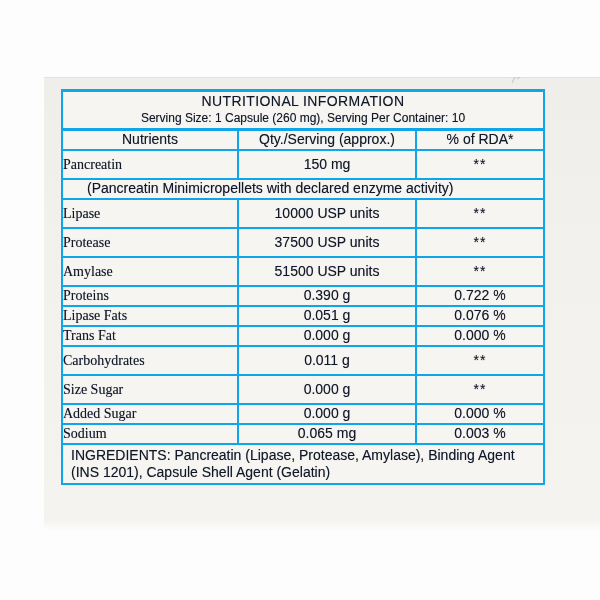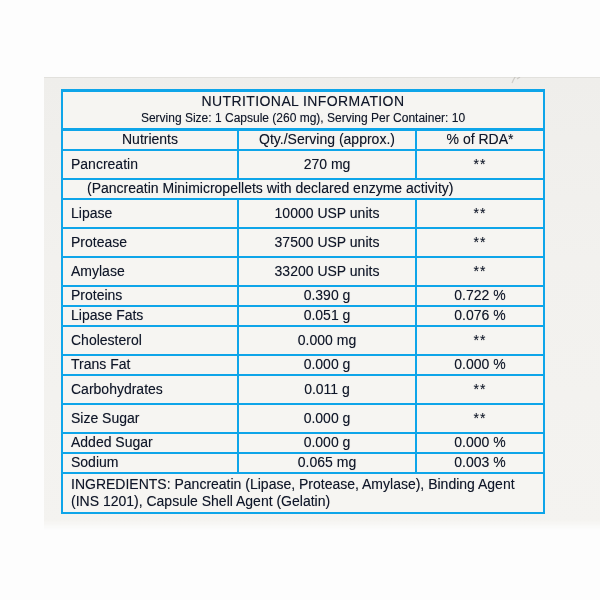--- a/index.html
+++ b/index.html
@@ -65,21 +65,21 @@
   .title-row td {
     text-align: center;
     height: 35px;
     padding: 1px 0;
     border-bottom-width: 3px;
     border-top-width: 3px;
   }
   .title-line { font-size: 14px; letter-spacing: 0.4px; }
   .serving-line { font-size: 12px; }
   .cols td { text-align: center; }
-  .name-cell { text-align: left; padding-left: 8px; }
+  .name-cell { text-align: left; padding-left: 0; font-family: Liberation Serif, serif; }
   .qty-cell { text-align: center; }
   .rda-cell { text-align: center; }
   td.stars { line-height: 27px; letter-spacing: 1px; font-size: 14px; }
   .note-cell { text-align: left; padding-left: 24px; }
   .wrap-cell {
     white-space: normal;
     text-align: left;
     padding: 2px 8px;
     height: 37px;
     line-height: 17px;
@@ -108,55 +108,50 @@
               <div class="serving-line">Serving Size: 1 Capsule (260 mg), Serving Per Container: 10</div>
             </td>
           </tr>
           <tr class="cols">
             <td>Nutrients</td>
             <td>Qty./Serving (approx.)</td>
             <td>% of RDA*</td>
           </tr>
           <tr>
               <td class="name-cell">Pancreatin</td>
-              <td class="qty-cell">270 mg</td>
+              <td class="qty-cell">150 mg</td>
               <td class="rda-cell stars">**</td>
             </tr>
             <tr>
               <td colspan="3" class="note-cell">(Pancreatin Minimicropellets with declared enzyme activity)</td>
             </tr>
             <tr>
               <td class="name-cell">Lipase</td>
               <td class="qty-cell">10000 USP units</td>
               <td class="rda-cell stars">**</td>
             </tr>
             <tr>
               <td class="name-cell">Protease</td>
               <td class="qty-cell">37500 USP units</td>
               <td class="rda-cell stars">**</td>
             </tr>
             <tr>
               <td class="name-cell">Amylase</td>
-              <td class="qty-cell">33200 USP units</td>
+              <td class="qty-cell">51500 USP units</td>
               <td class="rda-cell stars">**</td>
             </tr>
             <tr>
               <td class="name-cell">Proteins</td>
               <td class="qty-cell">0.390 g</td>
               <td class="rda-cell">0.722 %</td>
             </tr>
             <tr>
               <td class="name-cell">Lipase Fats</td>
               <td class="qty-cell">0.051 g</td>
               <td class="rda-cell">0.076 %</td>
-            </tr>
-            <tr>
-              <td class="name-cell">Cholesterol</td>
-              <td class="qty-cell">0.000 mg</td>
-              <td class="rda-cell stars">**</td>
             </tr>
             <tr>
               <td class="name-cell">Trans Fat</td>
               <td class="qty-cell">0.000 g</td>
               <td class="rda-cell">0.000 %</td>
             </tr>
             <tr>
               <td class="name-cell">Carbohydrates</td>
               <td class="qty-cell">0.011 g</td>
               <td class="rda-cell stars">**</td>

